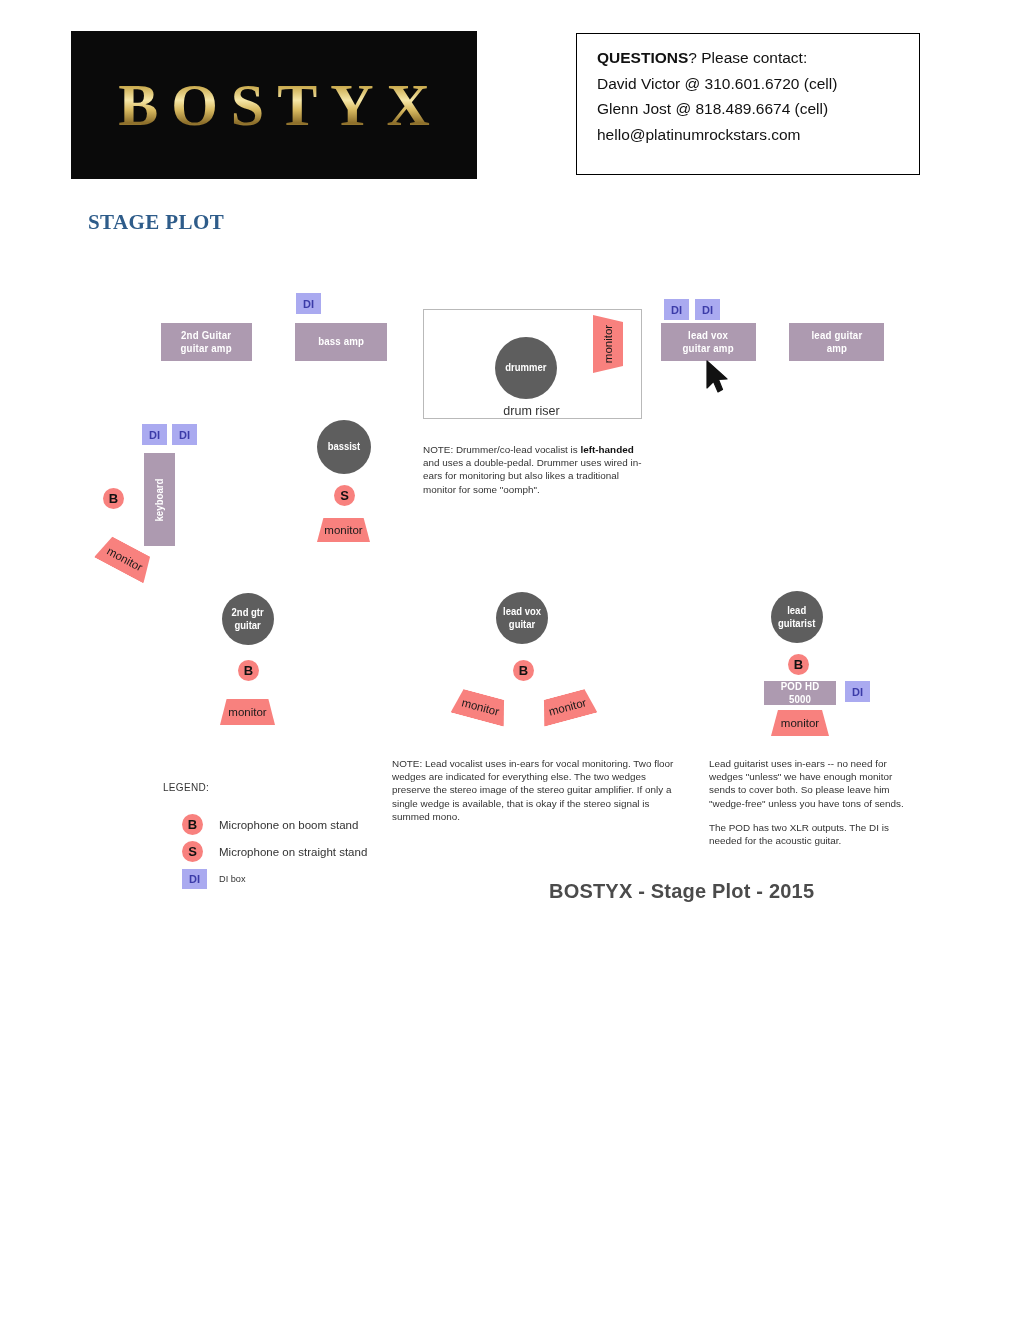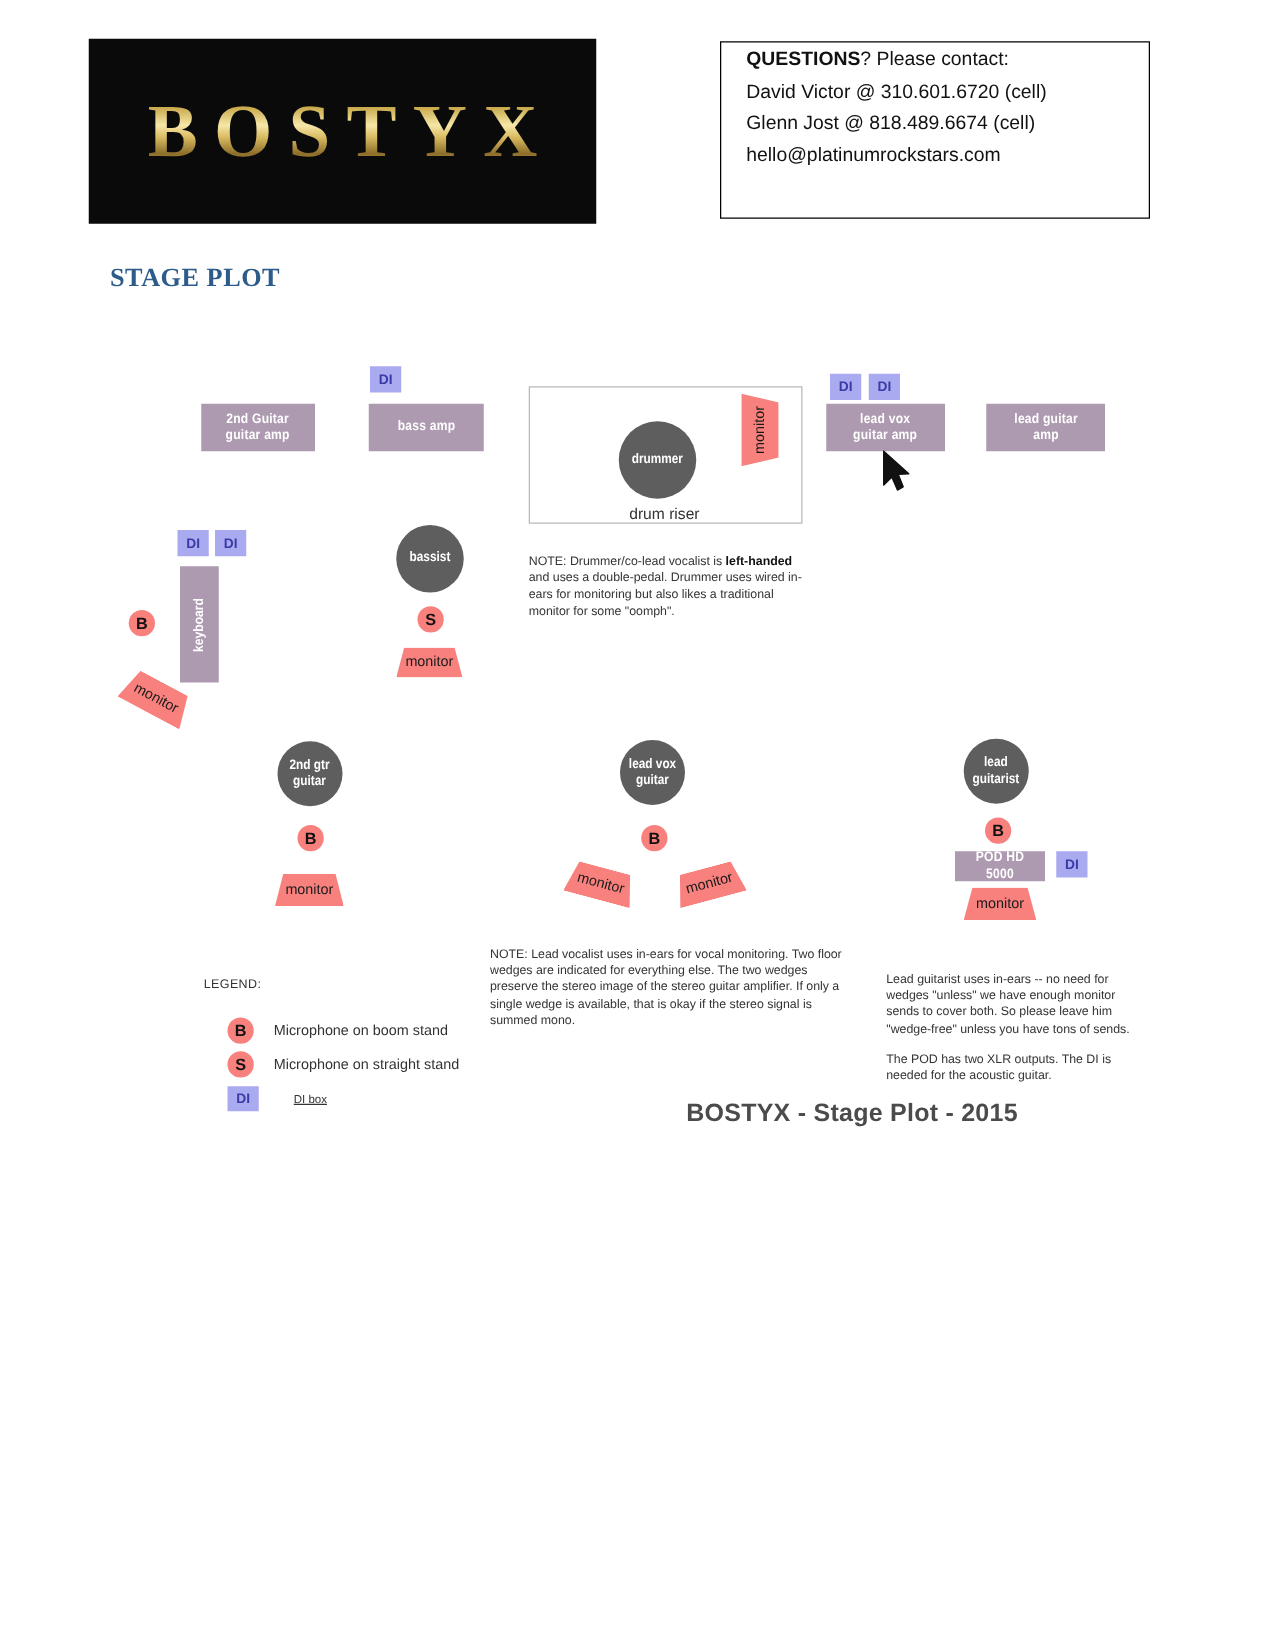--- a/index.html
+++ b/index.html
@@ -5,21 +5,21 @@
   html,body{margin:0;padding:0;background:#ffffff;}
   body{width:1020px;height:1320px;position:relative;font-family:"Liberation Sans",sans-serif;-webkit-font-smoothing:antialiased;}
   .page{position:absolute;left:0;top:0;width:1020px;height:1320px;overflow:hidden;}
 
   
   .logo-box{position:absolute;left:71px;top:31px;width:406px;height:148px;background:#0a0a0a;display:flex;align-items:center;justify-content:center;}
   .logo-text{font-family:"Liberation Serif",serif;font-size:60px;letter-spacing:13px;font-weight:700;
     background:linear-gradient(180deg,#6b5420 0%,#c8a84b 18%,#f6e7a8 42%,#d9bb62 58%,#8c6e2a 80%,#c9ab55 100%);
     -webkit-background-clip:text;background-clip:text;color:transparent;padding-left:13px;line-height:1;}
 
-  .contact-box{position:absolute;left:576px;top:33px;width:344px;height:142px;border:1px solid #000;box-sizing:border-box;padding:1px 0 0 20px;}
+  .contact-box{position:absolute;left:576px;top:33px;width:344px;height:142px;border:1px solid #000;box-sizing:border-box;padding:11px 0 0 20px;}
   .contact-line{font-size:15.5px;color:#111;line-height:25.5px;white-space:nowrap;}
   .contact-line b{font-weight:bold;}
 
   .stage-plot-heading{position:absolute;left:88px;top:210px;font-family:"Liberation Serif",serif;font-weight:bold;font-size:21px;color:#2e5c8a;letter-spacing:.4px;}
 
   
   .plot{position:absolute;left:0;top:0;width:1020px;height:1064px;}
   .amp{position:absolute;background:#ad9ab0;color:#fff;font-weight:bold;display:flex;align-items:center;justify-content:center;text-align:center;line-height:1.22;font-size:11px;letter-spacing:.2px;}
   .amp span{display:block;transform:scaleX(.88);}
   .di{position:absolute;background:#aaaaf0;color:#3b3ba8;font-weight:bold;font-size:11px;display:flex;align-items:center;justify-content:center;}
@@ -207,21 +207,21 @@
     <div class="di" style="left:845px;top:681px;width:25px;height:21px;">
         <span>DI</span>
       </div>
     <div class="wedge" style="left:771px;top:710px;width:58px;height:26px;">
       <span class="lbl">monitor</span>
     </div>
 
     <div class="note" style="left:392px;top:757px;width:285px;">
       <p>NOTE: Lead vocalist uses in-ears for vocal monitoring. Two floor wedges are indicated for everything else. The two wedges preserve the stereo image of the stereo guitar amplifier. If only a single wedge is available, that is okay if the stereo signal is summed mono.</p>
     </div>
-    <div class="note" style="left:709px;top:757px;width:196px;margin-top:20px;">
+    <div class="note" style="left:709px;top:757px;width:196px;">
       <p>Lead guitarist uses in-ears -- no need for wedges "unless" we have enough monitor sends to cover both. So please leave him "wedge-free" unless you have tons of sends.</p>
       <p>The POD has two XLR outputs. The DI is needed for the acoustic guitar.</p>
     </div>
 
     <div class="legend-title" style="left:163px;top:782px;">LEGEND:</div>
     <div class="legend-row" style="left:182px;top:814px;">
       <div class="mic" style="position:relative;left:0;top:0;width:21px;height:21px;">
         <span>B</span>
       </div>
       <span class="txt">Microphone on boom stand</span>
@@ -229,19 +229,19 @@
     <div class="legend-row" style="left:182px;top:841px;">
       <div class="mic" style="position:relative;left:0;top:0;width:21px;height:21px;">
         <span>S</span>
       </div>
       <span class="txt">Microphone on straight stand</span>
     </div>
     <div class="legend-row" style="left:182px;top:869px;">
       <div class="di" style="position:relative;left:0;top:0;width:25px;height:20px;">
         <span>DI</span>
       </div>
-      <span class="txt small" style="margin-left:28px;text-decoration:underline;">DI box</span>
+      <span class="txt small" style="margin-left:12px;">DI box</span>
     </div>
 
     <div class="plot-title" style="left:549px;top:880px;">BOSTYX - Stage Plot - 2015</div>
 
   </div>
 </div>
 
 </body></html>

